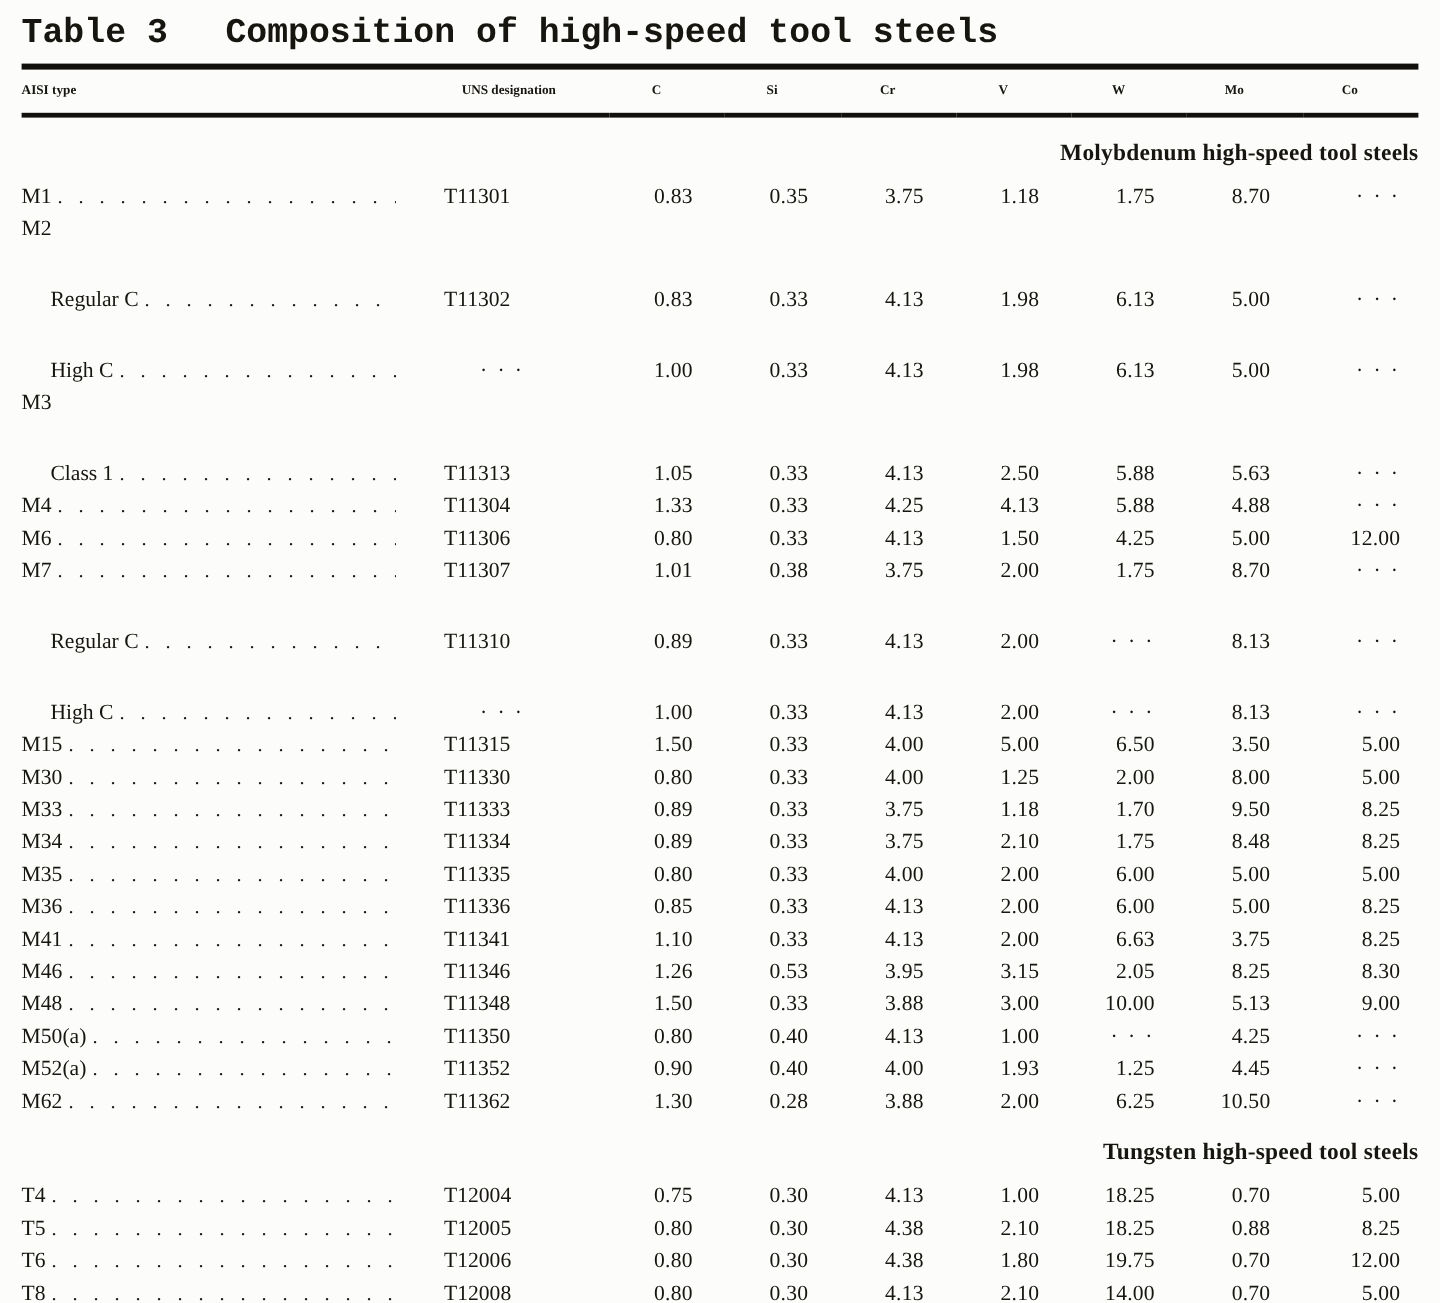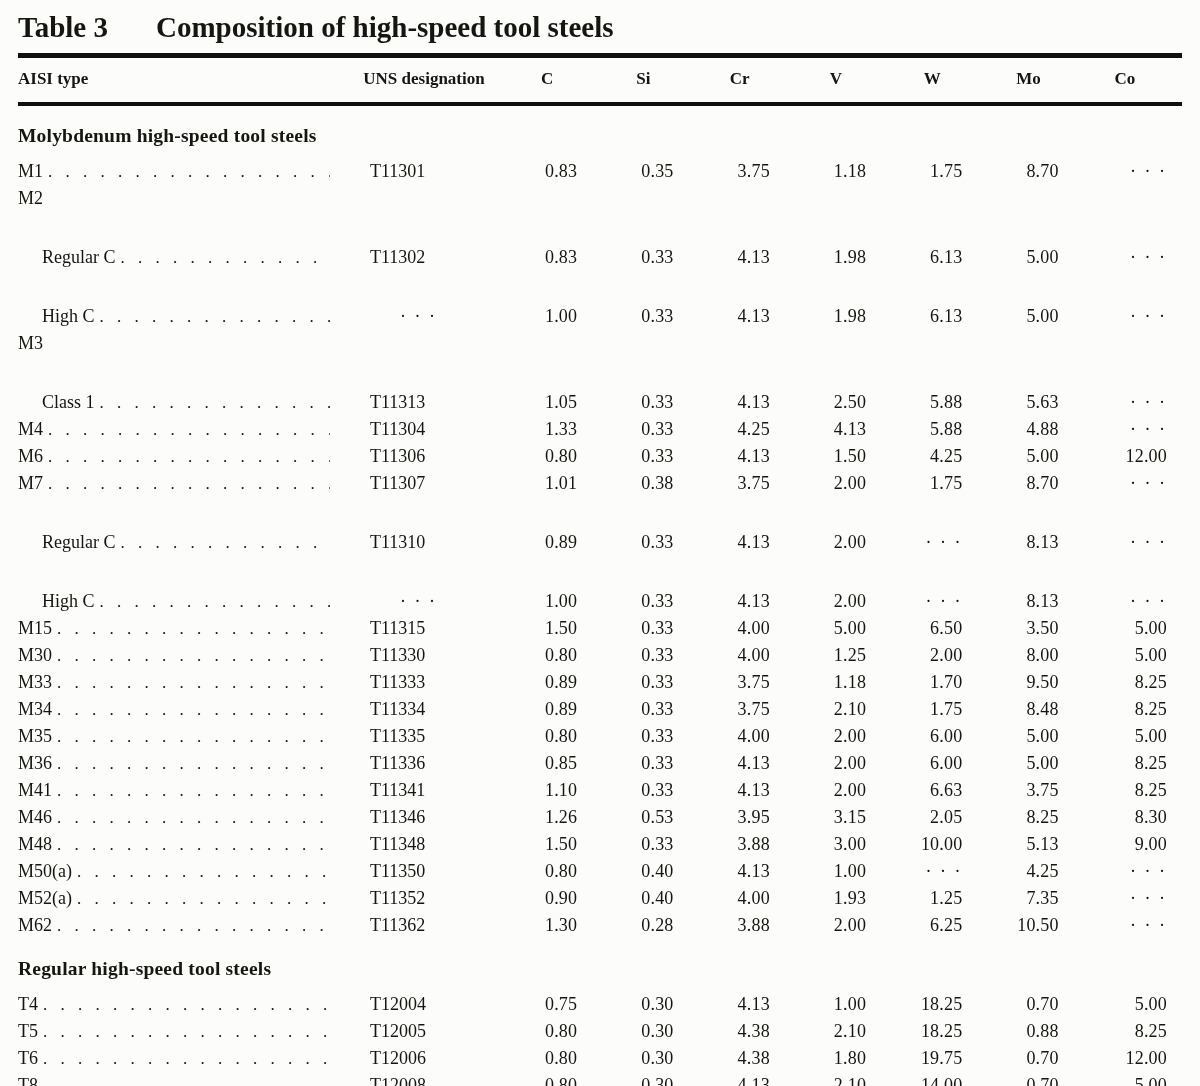--- a/index.html
+++ b/index.html
@@ -6,41 +6,41 @@
   body {
     width: 1200px; height: 1086px;
     background: #fcfcfa;
     color: #17150f;
     font-family: "Liberation Serif", serif;
     overflow: hidden;
   }
   .page { padding: 8px 18px 0 18px; }
 
   .title {
-    font-family: Liberation Serif, serif;
+    font-family: Liberation Mono, monospace;
     font-weight: 900;
     font-size: 29px;
     letter-spacing: 0px;
     white-space: nowrap;
     padding-top: 3px;
   }
   .title .title-text { margin-left: 48px; }
 
   .rule-thick { height: 5px; background: #12100c; margin-top: 9px; }
 
   table.steel {
     width: 100%;
     border-collapse: collapse;
     table-layout: fixed;
   }
   col.c-aisi { width: 322px; }
   col.c-uns  { width: 168px; }
 
   thead th {
-    font-size: 17px;
+    font-size: 11px;
     font-weight: bold;
     padding: 11px 0 13px 0;
     vertical-align: bottom;
     white-space: nowrap;
   }
   thead th.h-aisi { text-align: left; }
   thead th.h-uns  { text-align: center; }
   thead th.h-num  { text-align: center; padding-right: 18px; }
   thead tr { border-bottom: 4px solid #12100c; }
 
@@ -51,20 +51,21 @@
     vertical-align: baseline;
     white-space: nowrap;
   }
 
   td.section-heading {
     font-weight: bold;
     font-size: 19.5px;
     padding-top: 17px;
     padding-bottom: 9px;
     letter-spacing: 0.2px;
+    text-align: right;
   }
 
   td.aisi .cellflex { display: flex; align-items: baseline; }
   td.aisi .label { white-space: nowrap; }
   tr.indent td.aisi .label { padding-left: 24px; margin-top: 32px; }
   td.aisi .dots {
     flex: 1;
     overflow: hidden;
     white-space: nowrap;
     margin: 0 10px 0 5px;
@@ -467,41 +468,41 @@
         <span class="label">M52(a)</span>
         <span class="dots"></span>
       </span>
     </td>
     <td class="uns">T11352</td>
     <td class="num">0.90</td>
     <td class="num">0.40</td>
     <td class="num">4.00</td>
     <td class="num">1.93</td>
     <td class="num">1.25</td>
-    <td class="num">7.35</td>
+    <td class="num">4.45</td>
     <td class="num ell">· · ·</td>
   </tr>
         <tr>
     <td class="aisi">
       <span class="cellflex">
         <span class="label">M62</span>
         <span class="dots"></span>
       </span>
     </td>
     <td class="uns">T11362</td>
     <td class="num">1.30</td>
     <td class="num">0.28</td>
     <td class="num">3.88</td>
     <td class="num">2.00</td>
     <td class="num">6.25</td>
     <td class="num">10.50</td>
     <td class="num ell">· · ·</td>
   </tr>
         <tr>
-          <td colspan="9" class="section-heading">Regular high-speed tool steels</td>
+          <td colspan="9" class="section-heading">Tungsten high-speed tool steels</td>
         </tr>
         <tr>
     <td class="aisi">
       <span class="cellflex">
         <span class="label">T4</span>
         <span class="dots"></span>
       </span>
     </td>
     <td class="uns">T12004</td>
     <td class="num">0.75</td>

